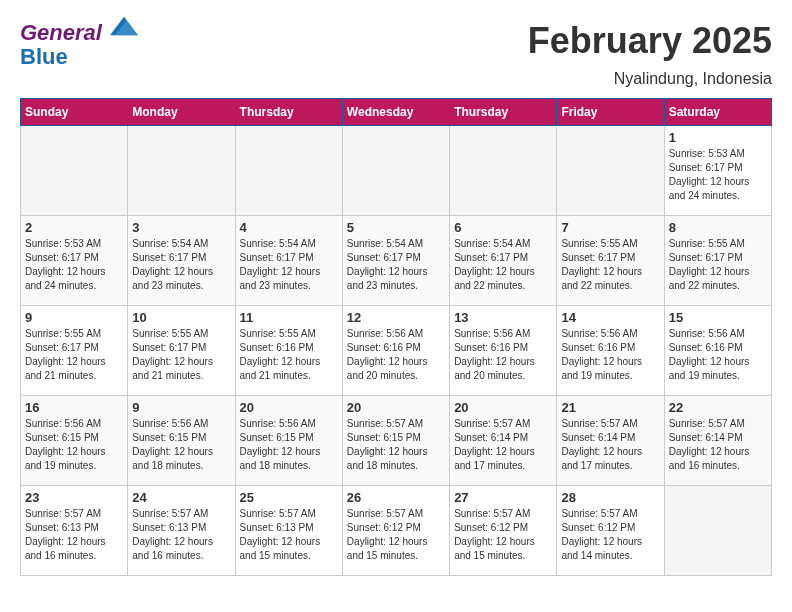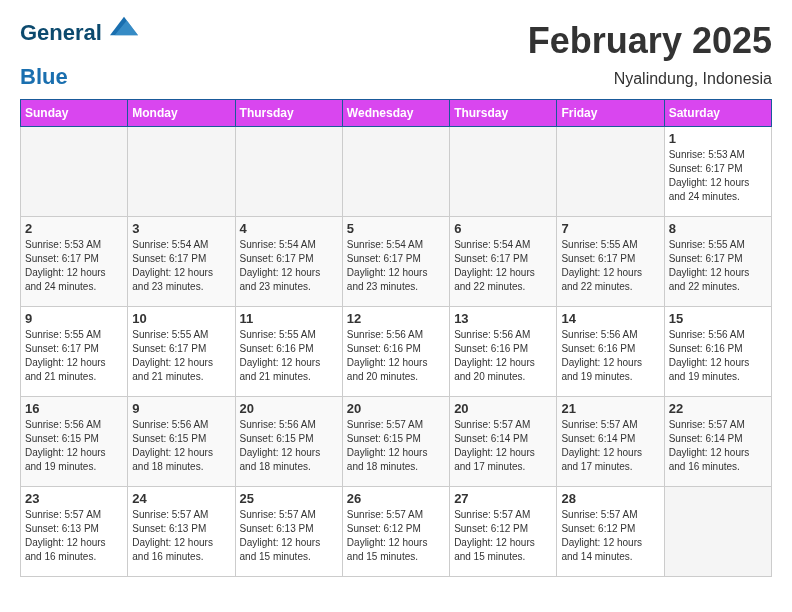--- a/index.html
+++ b/index.html
@@ -20,21 +20,22 @@
       display: flex;
       align-items: center;
     }
     .logo-text {
       font-size: 22px;
       font-weight: bold;
       color: #333;
       line-height: 1.1;
     }
     .logo-text span {
-      color: #0c4a6e;
+      color: #701a75;
+      font-style: italic;
     }
     .logo-icon {
       width: 28px;
       height: 28px;
       margin-left: 2px;
       margin-top: -8px;
     }
     .title-block {
       text-align: right;
     }
@@ -47,21 +48,21 @@
       font-size: 16px;
       color: #333;
       margin-top: 8px;
     }
     table {
       width: 100%;
       border-collapse: collapse;
       table-layout: fixed;
     }
     th {
-      background-color: #d946ef;
+      background-color: #be185d;
       color: white;
       font-size: 12px;
       font-weight: bold;
       padding: 6px 4px;
       text-align: left;
       border: 1px solid #1a5a9a;
     }
     td {
       vertical-align: top;
       border: 1px solid #ccc;
@@ -96,21 +97,21 @@
 <div class="header">
   <div class="logo">
     <div>
       <div class="logo-text">
         <span>General</span>
         <svg class="logo-icon" viewBox="0 0 30 20" xmlns="http://www.w3.org/2000/svg">
           <polygon points="0,20 15,0 30,20" fill="#1a6faf"></polygon>
           <polygon points="5,20 18,4 30,20" fill="#4a9fd4" opacity="0.6"></polygon>
         </svg>
       </div>
-      <div class="logo-text" style="color:#1a6faf; font-size:22px;margin-top:20px;">Blue</div>
+      <div class="logo-text" style="color:#1a6faf; font-size:22px;">Blue</div>
     </div>
   </div>
   <div class="title-block">
     <div class="month-title">February 2025</div>
     <div class="location">Nyalindung, Indonesia</div>
   </div>
 </div>
 
 <table>
   <thead>

